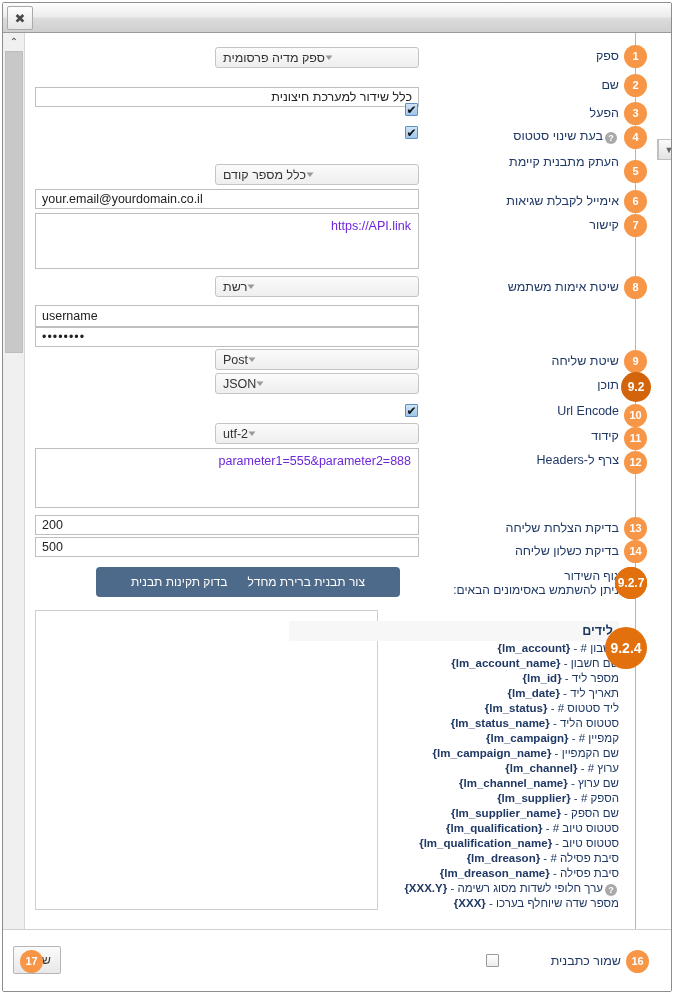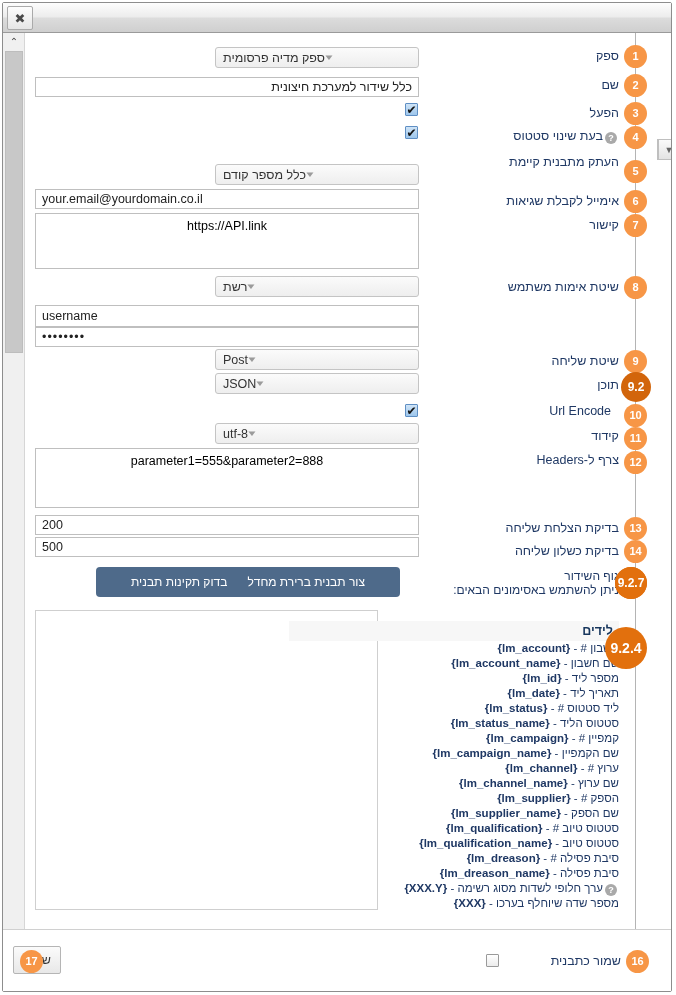--- a/index.html
+++ b/index.html
@@ -106,22 +106,22 @@
   .fld{position:absolute;box-sizing:border-box;}
   .txt{
     border:1px solid #bfbfbf;background:#ffffff;
     font-size:12.5px;color:#222;padding:2px 6px;
     display:flex;align-items:center;direction:rtl;
     font-family:"Liberation Sans","DejaVu Sans",sans-serif;
   }
   .txt.ltr{direction:ltr;align-items:center;}
   .area{
     border:1px solid #bfbfbf;background:#fff;
-    font-size:12.5px;color:#000000;padding:5px 7px;
-    direction:ltr;text-align:center;
+    font-size:12.5px;color:#6d28d9;padding:5px 7px;
+    direction:ltr;text-align:right;
     font-family:"Liberation Sans","DejaVu Sans",sans-serif;
   }
   .sel{
     border:1px solid #c4c4c4;border-radius:3px;
     background:linear-gradient(to bottom,#fbfbfb,#eeeeee);
     font-size:12.5px;color:#333;
     display:flex;align-items:center;justify-content:space-between;
     padding:0 7px;direction:rtl;cursor:pointer;
   }
   .sel .val{flex:0 0 auto;}
@@ -234,35 +234,35 @@
       <div class="lbl" style="top:73px">הפעל</div>
       <div class="lbl" style="top:96px">
         <span class="help">?</span><span>בעת שינוי סטטוס</span>
       </div>
       <div class="lbl" style="top:122px">העתק מתבנית קיימת</div>
       <div class="lbl" style="top:161px">אימייל לקבלת שגיאות</div>
       <div class="lbl" style="top:185px">קישור</div>
       <div class="lbl" style="top:247px">שיטת אימות משתמש</div>
       <div class="lbl" style="top:321px">שיטת שליחה</div>
       <div class="lbl" style="top:345px">תוכן</div>
-      <div class="lbl en" style="top:371px;right:60px">Url Encode</div>
+      <div class="lbl en" style="top:371px;right:52px">Url Encode</div>
       <div class="lbl" style="top:396px">קידוד</div>
       <div class="lbl" style="top:420px">צרף ל-Headers</div>
       <div class="lbl" style="top:488px">בדיקת הצלחת שליחה</div>
       <div class="lbl" style="top:511px">בדיקת כשלון שליחה</div>
 
       <div class="lbl-note" style="top:535px">גוף השידור</div>
       <div class="lbl-note" style="top:549px">ניתן להשתמש באסימונים הבאים:</div>
 
       <div class="fld sel" style="left:190px;top:14px;width:204px;height:21px">
         <span class="caret">▼</span>
         <span class="val">ספק מדיה פרסומית</span>
       </div>
 
-      <div class="fld txt" style="left:10px;top:44px;width:384px;height:20px">
+      <div class="fld txt" style="left:10px;top:54px;width:384px;height:20px">
         <span>כלל שידור למערכת חיצונית</span>
       </div>
 
       <div class="fld cb" style="left:380px;top:70px">✔</div>
 
       <div class="fld cb" style="left:380px;top:93px">✔</div>
 
       <div class="fld sel2" style="left:190px;top:106px;width:204px;height:21px">
         <span class="btn">▼</span>
 
@@ -301,21 +301,21 @@
 
       <div class="fld sel" style="left:190px;top:340px;width:204px;height:21px">
         <span class="caret">▼</span>
         <span class="val">JSON</span>
       </div>
 
       <div class="fld cb" style="left:380px;top:371px">✔</div>
 
       <div class="fld sel" style="left:190px;top:390px;width:204px;height:21px">
         <span class="caret">▼</span>
-        <span class="val">utf-8</span>
+        <span class="val">utf-2</span>
       </div>
 
       <div class="fld area" style="left:10px;top:415px;width:384px;height:60px">
         <span>parameter1=555&amp;parameter2=888</span>
       </div>
 
       <div class="fld txt ltr" style="left:10px;top:482px;width:384px;height:20px">
         <span>200</span>
       </div>
 

